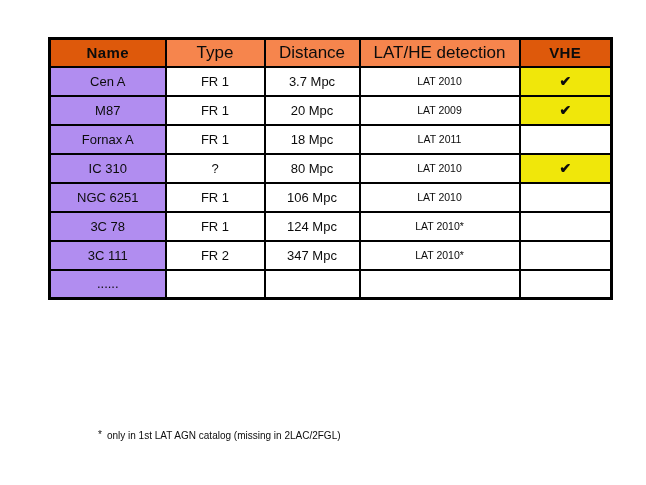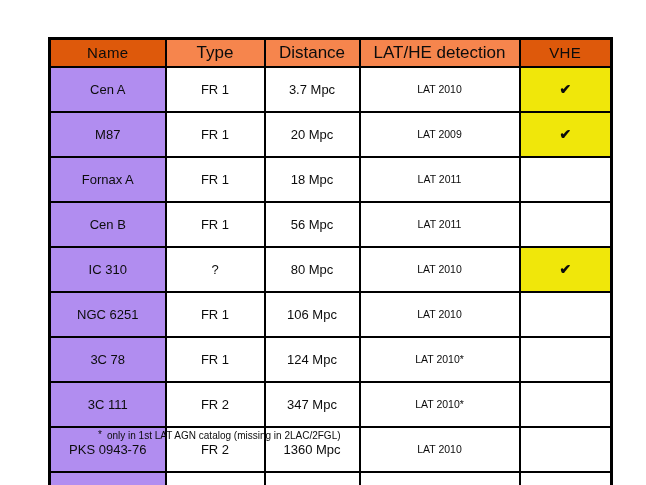--- a/index.html
+++ b/index.html
@@ -29,26 +29,26 @@
   }
   .slide-table th {
     height: 28px;
     background: var(--header-secondary, #f6854d);
     font-weight: normal;
     font-size: 17px;
     color: #0c0c0c;
   }
   .slide-table th.emph {
     background: var(--header-primary, #de590b);
-    font-weight: normal;
+    font-weight: bold;
     font-size: 15px;
     letter-spacing: 0.4px;
   }
   .slide-table td {
-    height: 45px;
+    height: 29px;
     background: #ffffff;
     font-size: 13px;
   }
   .slide-table td.name {
     background: var(--name-column, #b18df0);
   }
   .slide-table td.lat {
     font-size: 10.5px;
     border-radius: 8px;
   }
@@ -108,27 +108,20 @@
         <td class="vhe checked">✔</td>
       </tr>
       <tr>
         <td class="name">Fornax A</td>
         <td class="type">FR 1</td>
         <td class="distance">18 Mpc</td>
         <td class="lat">LAT 2011</td>
         <td class="vhe"></td>
       </tr>
       <tr>
-        <td class="name">Cen B</td>
-        <td class="type">FR 1</td>
-        <td class="distance">56 Mpc</td>
-        <td class="lat">LAT 2011</td>
-        <td class="vhe"></td>
-      </tr>
-      <tr>
         <td class="name">IC 310</td>
         <td class="type">?</td>
         <td class="distance">80 Mpc</td>
         <td class="lat">LAT 2010</td>
         <td class="vhe checked">✔</td>
       </tr>
       <tr>
         <td class="name">NGC 6251</td>
         <td class="type">FR 1</td>
         <td class="distance">106 Mpc</td>
@@ -143,27 +136,20 @@
         <td class="vhe"></td>
       </tr>
       <tr>
         <td class="name">3C 111</td>
         <td class="type">FR 2</td>
         <td class="distance">347 Mpc</td>
         <td class="lat">LAT 2010*</td>
         <td class="vhe"></td>
       </tr>
       <tr>
-        <td class="name">PKS 0943-76</td>
-        <td class="type">FR 2</td>
-        <td class="distance">1360 Mpc</td>
-        <td class="lat">LAT 2010</td>
-        <td class="vhe"></td>
-      </tr>
-      <tr>
         <td class="name">......</td>
         <td class="type"></td>
         <td class="distance"></td>
         <td class="lat"></td>
         <td class="vhe"></td>
       </tr>
     </tbody>
 </table>
 
 <div class="footnote">

